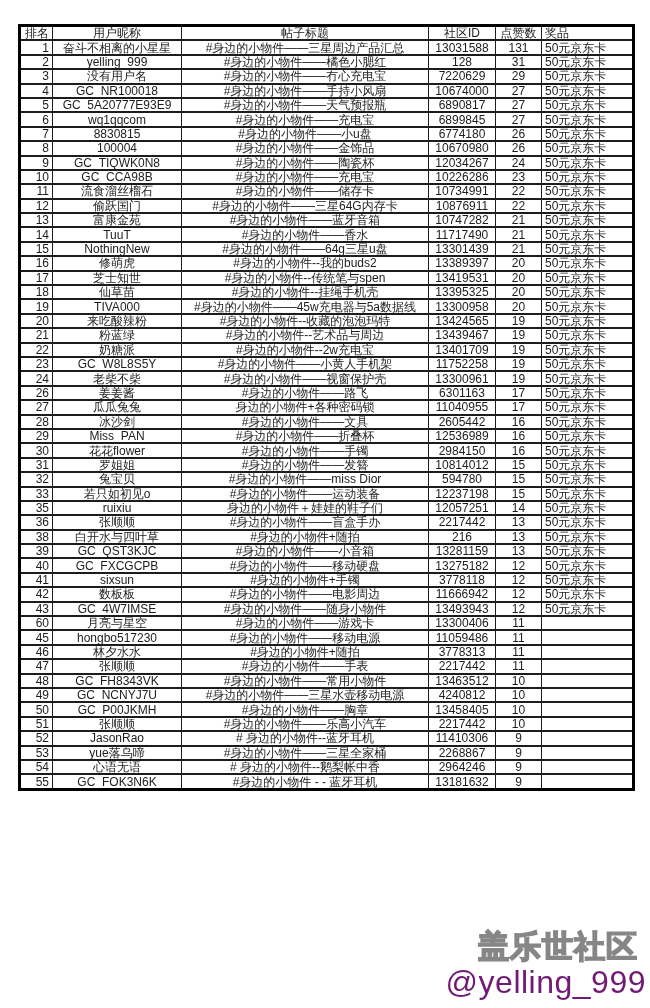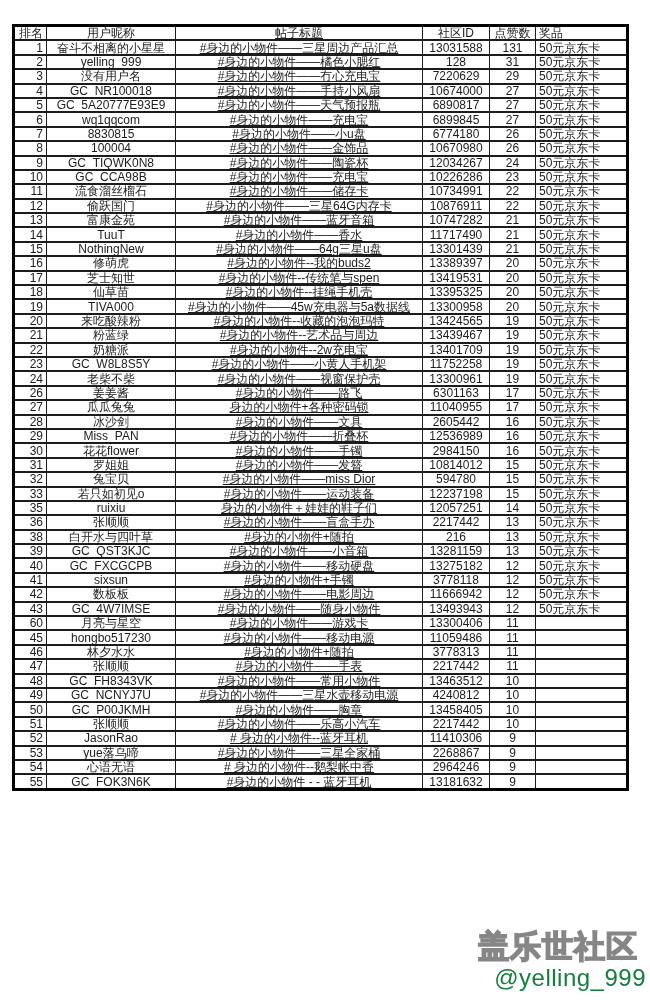--- a/index.html
+++ b/index.html
@@ -6,21 +6,21 @@
   body{
     width:650px;height:1008px;
     background:#ffffff;
     position:relative;
     overflow:hidden;
     font-family:"Liberation Sans","DejaVu Sans",sans-serif;
     color:#1c1c1c;
   }
   .table-wrap{
     position:absolute;
-    left:12px;top:24px;
+    left:18px;top:24px;
     width:628px;
   }
   table{
     border-collapse:collapse;
     table-layout:fixed;
     width:614px;
     background:#fff;
   }
   th,td{
     border-left:1px solid #1c1c1c;
@@ -32,40 +32,40 @@
     height:12.4px;
     padding:0 3px;
     font-weight:normal;
     white-space:nowrap;
     overflow:hidden;
   }
   table{border:3px solid #000;}
   thead th{text-align:left;}
   .c-rank{text-align:right;}
   .c-user{text-align:center;margin-left:36px;}
-  .c-title{text-align:center;text-decoration:underline;}
+  .c-title{text-align:center;}
   .c-id{text-align:center;margin-left:48px;}
   .c-likes{text-align:center;}
   .c-prize{text-align:left;}
   .wm-community{
     position:absolute;
     top:926px;right:12px;
     font-size:31px;
     font-weight:bold;
     letter-spacing:1px;
     color:#ec4899;
     -webkit-text-stroke:1.6px #7a7a7a;
     opacity:.9;
     z-index:5;
   }
   .wm-handle{
     position:absolute;
     top:964px;right:4px;
-    font-size:24px;
-    color:#15803d;
+    font-size:32px;
+    color:#701a75;
     letter-spacing:0.5px;
     z-index:5;
   }
 </style>
 </head>
 <body>
 
 <div class="table-wrap">
   <table>
     <colgroup>

